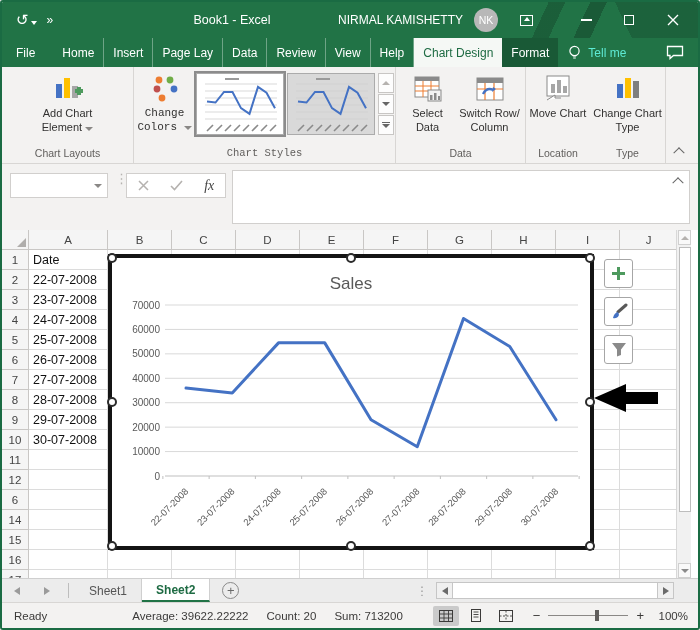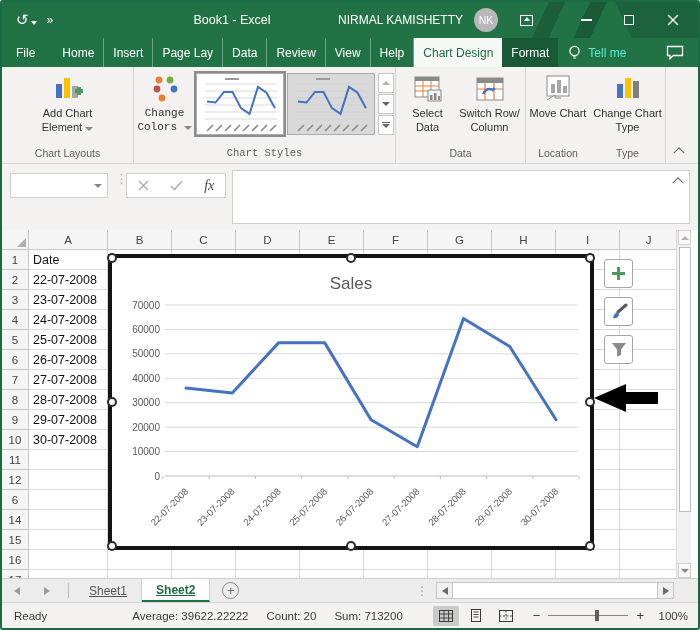--- a/index.html
+++ b/index.html
@@ -92,21 +92,21 @@
   .sidebtn { position:absolute; left:602px; width:29px; height:29px; background:#fff; border:1px solid #a6a6a6; border-radius:3px;
              display:flex; align-items:center; justify-content:center; z-index:6; }
   .anno-arrow { position:absolute; left:590px; top:153px; z-index:7; }
 
   
   .sheetbar { position:absolute; left:0; top:576px; width:100%; height:24px; background:#ececec; border-top:1px solid #cfcfcf; display:flex; align-items:stretch; }
   .navtri { display:flex; align-items:center; padding:0 12px; }
   .tri-l { width:0; height:0; border-top:4.5px solid transparent; border-bottom:4.5px solid transparent; border-right:6px solid #9a9a9a; }
   .tri-r { width:0; height:0; border-top:4.5px solid transparent; border-bottom:4.5px solid transparent; border-left:6px solid #9a9a9a; }
   .sheet-div { width:1px; background:#bdbdbd; margin:4px 6px; }
-  .stab { display:flex; align-items:center; padding:0 14px; font-size:12px; color:#555; border-right:1px solid #cfcfcf;text-decoration:underline; }
+  .stab { display:flex; align-items:center; padding:0 14px; font-size:12px; color:#555; border-right:1px solid #cfcfcf; }
   .stab.active { background:#fff; color:#1e6b43; font-weight:bold; border-bottom:2.5px solid #217346; border-right:1px solid #cfcfcf; }
   .addsheet { width:17px; height:17px; border:1px solid #8a8a8a; border-radius:50%; color:#6a6a6a; font-size:13px; line-height:14px;
               display:flex; align-items:center; justify-content:center; margin:auto 0 auto 12px; }
   .sb-dots { margin:auto 8px auto auto; color:#9a9a9a; font-size:12px; }
   .hscroll { display:flex; align-items:center; margin:3px 24px 3px 0; width:238px; border:1px solid #c6c6c6; background:#f7f7f7; }
   .hs-btn { width:15px; align-self:stretch; background:#f0f0f0; display:flex; align-items:center; justify-content:center; }
   .hs-thumb { flex:1; align-self:stretch; background:#fff; border-left:1px solid #c6c6c6; border-right:1px solid #c6c6c6; }
 
   
   .statusbar { position:absolute; left:0; top:600px; width:100%; height:26px; background:#f3f2f1; border-top:1px solid #d8d6d4;

